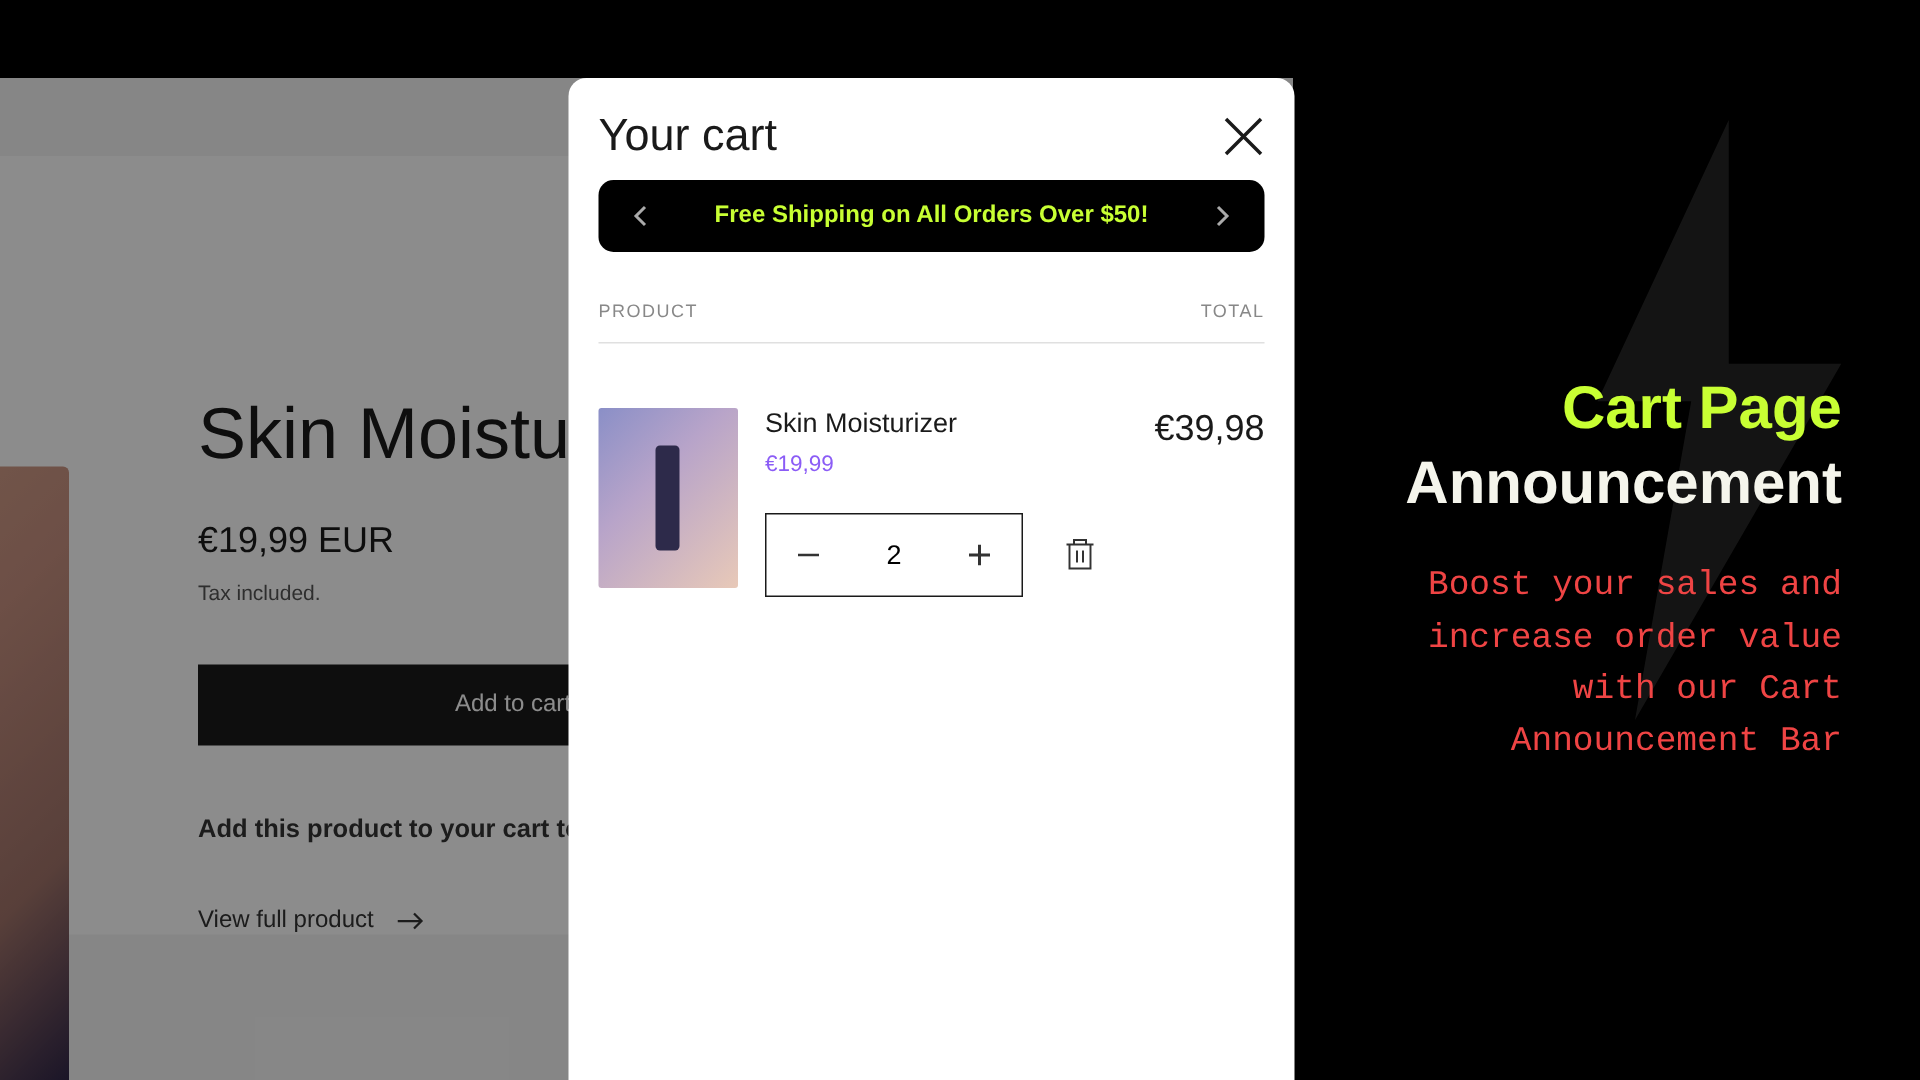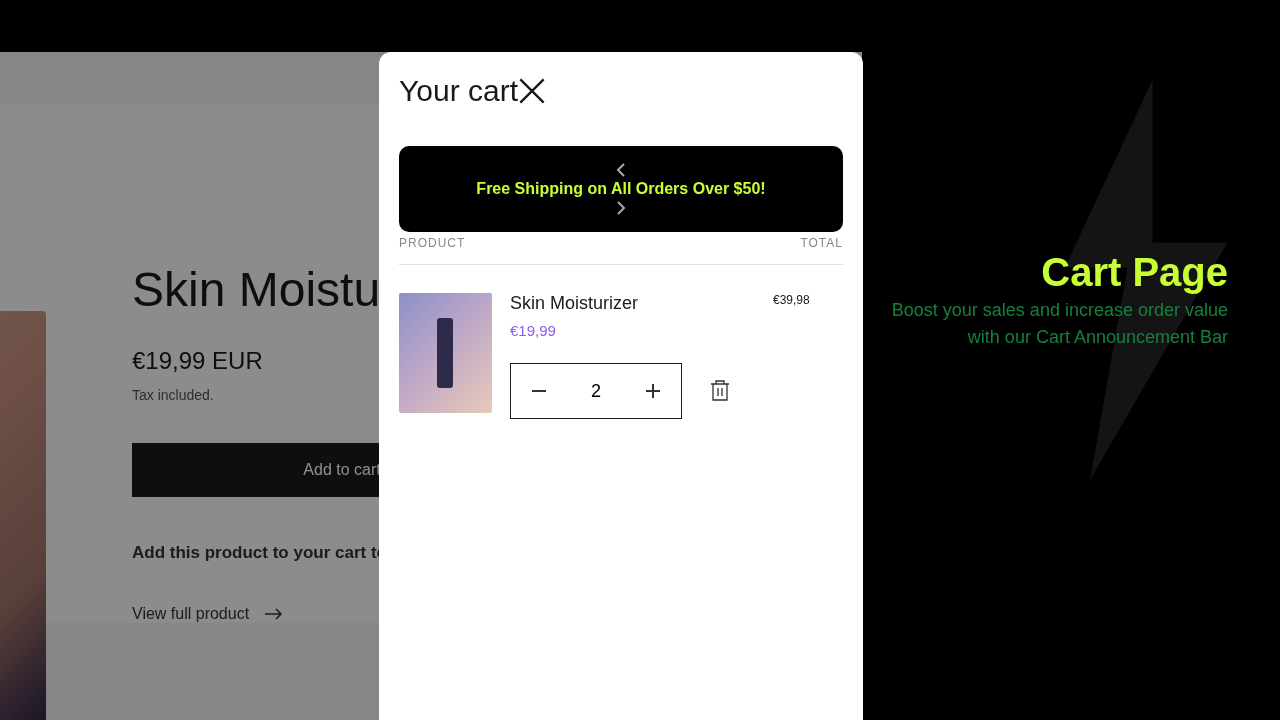--- a/index.html
+++ b/index.html
@@ -101,23 +101,23 @@
       width: 484px;
       height: 668px;
       background: #fff;
       border-radius: 12px 12px 0 0;
       z-index: 10;
       padding: 22px 20px;
     }
     
     .cart-header {
       display: flex;
-      justify-content: flex-start;
-      align-items: center;
-      margin-bottom: 38px;
+      justify-content: space-between;
+      align-items: center;
+      margin-bottom: 12px;
     }
     
     .cart-title {
       font-size: 30px;
       font-weight: 500;
       color: #1a1a1a;
     }
     
     .close-btn {
       width: 28px;
@@ -125,22 +125,21 @@
       cursor: pointer;
     }
     
     .announcement-bar {
       background: #000;
       border-radius: 10px;
       padding: 14px 18px;
       display: flex;
       align-items: center;
       justify-content: space-between;
-      margin-bottom: 4px;
-      flex-direction: column;
+      margin-bottom: 32px;
     }
     
     .announcement-text {
       color: #c8ff33;
       font-size: 16px;
       font-weight: 700;
       flex: 1;
       text-align: center;
     }
     
@@ -151,21 +150,21 @@
     }
     
     .table-header {
       display: flex;
       justify-content: space-between;
       font-size: 12px;
       color: #888;
       letter-spacing: 1px;
       padding-bottom: 14px;
       border-bottom: 1px solid #e0e0e0;
-      margin-bottom: 28px;
+      margin-bottom: 43px;
     }
     
     .cart-item {
       display: flex;
       gap: 18px;
     }
     
     .item-img {
       width: 93px;
       height: 120px;
@@ -234,21 +233,21 @@
       font-size: 18px;
     }
     
     .trash-btn {
       width: 20px;
       height: 22px;
       cursor: pointer;
     }
     
     .item-total {
-      font-size: 12px;
+      font-size: 24px;
       color: #1a1a1a;
       min-width: 70px;
       text-align: left;
     }
     
     .promo-section {
       position: absolute;
       right: 52px;
       top: 247px;
       width: 340px;
@@ -266,23 +265,24 @@
     
     .promo-title2 {
       font-size: 40px;
       font-weight: 700;
       color: #f5f5ec;
       line-height: 1.25;
       margin-bottom: 26px;
     }
     
     .promo-desc {
-      font-size: 18px;
-      color: #15803d;
+      font-size: 23px;
+      color: #ef4444;
       line-height: 1.5;
+      font-family: Liberation Mono, monospace;
     }
     
     .lightning-bg {
       position: absolute;
       right: 10px;
       top: 80px;
       width: 260px;
       height: 400px;
       opacity: 0.08;
       z-index: 1;
@@ -363,14 +363,15 @@
           <path d="M1 4 L19 4 M6 4 L6 1 L14 1 L14 4 M3 4 L3 20 L17 20 L17 4 M8 8 L8 16 M12 8 L12 16" stroke="#333" stroke-width="1.3" fill="none"></path>
         </svg>
       </div>
     </div>
     <div class="item-total">€39,98</div>
   </div>
 </div>
 
 <div class="promo-section">
   <div class="promo-title1">Cart Page</div>
+  <div class="promo-title2">Announcement</div>
   <div class="promo-desc">Boost your sales and increase order value with our Cart Announcement Bar</div>
 </div>
 
 </body></html>

